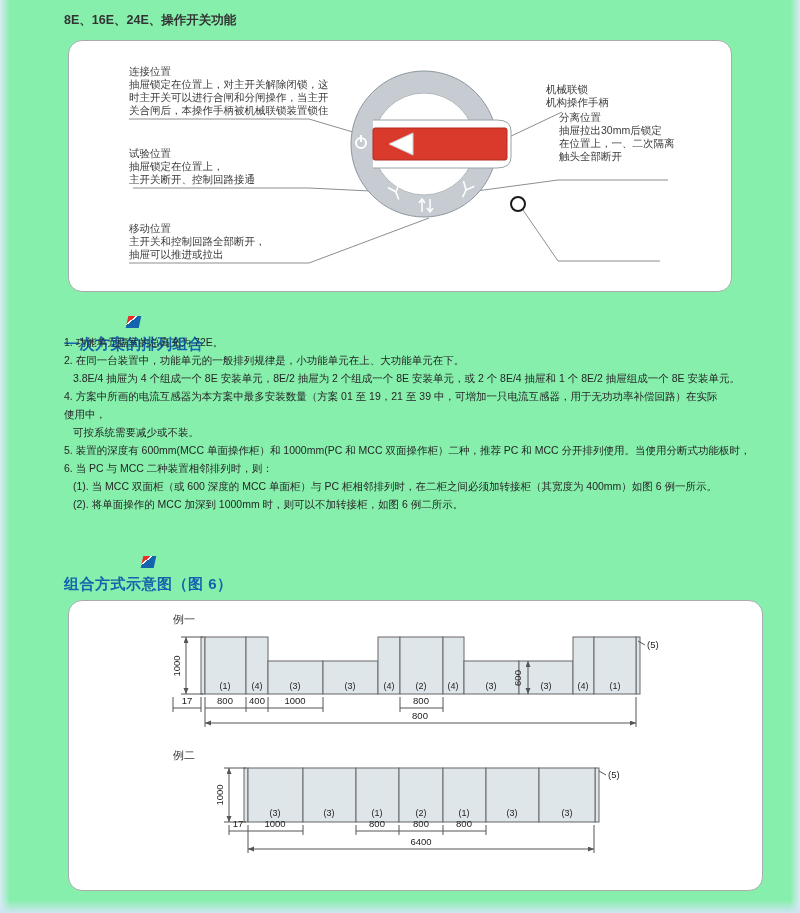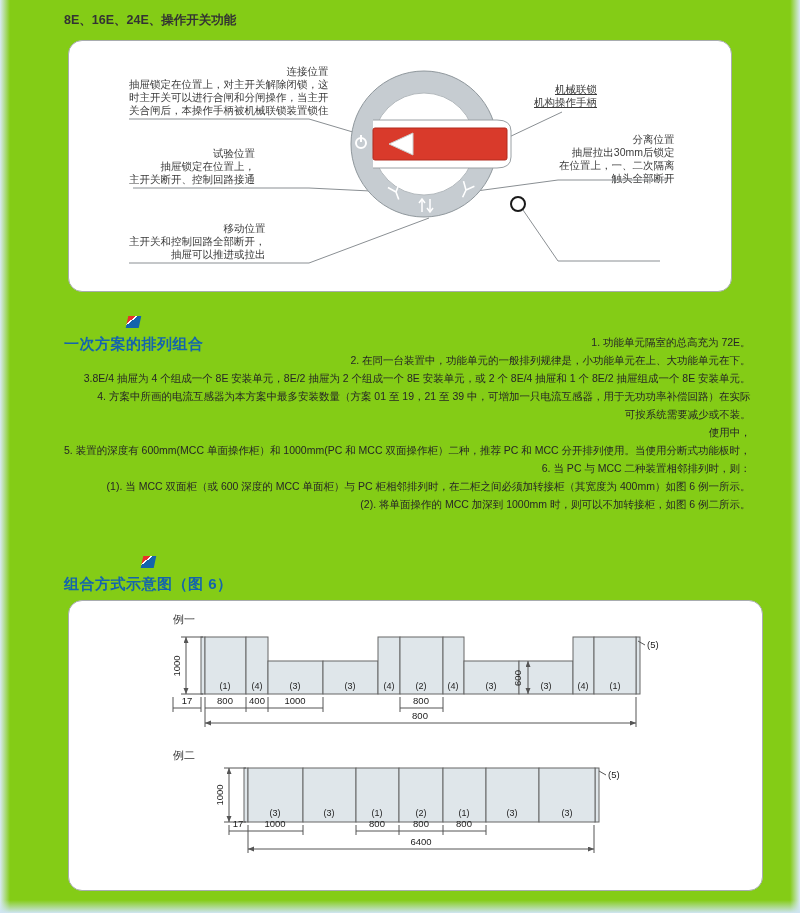--- a/index.html
+++ b/index.html
@@ -1,17 +1,17 @@
 <!DOCTYPE html>
 <html><head>
 <meta charset="utf-8">
 <style>
   html,body{margin:0;padding:0;}
-  .page{position:relative;width:800px;height:913px;background:#84cc16;overflow:hidden;
-        font-family:"Liberation Sans","DejaVu Sans",sans-serif;color:#262626;text-align:right;}
+  .page{position:relative;width:800px;height:913px;background:#86efac;overflow:hidden;
+        font-family:"Liberation Sans","DejaVu Sans",sans-serif;color:#262626;}
   .edge-left{position:absolute;left:0;top:0;bottom:0;width:10px;
              background:linear-gradient(to right,#d9eaf5,rgba(255,255,255,0));}
   .edge-right{position:absolute;right:0;top:0;bottom:0;width:10px;
               background:linear-gradient(to left,#d9eaf5,rgba(255,255,255,0));}
   .edge-bottom{position:absolute;left:0;right:0;bottom:0;height:13px;
                background:linear-gradient(to top,#cfe5f3,rgba(255,255,255,0));}
   .doc-title{position:absolute;left:64px;top:12px;font-size:12.5px;font-weight:bold;color:#333;}
   .panel{position:absolute;left:68px;width:662px;background:#fff;border:1px solid #a8acaf;border-radius:14px;}
   #panel1{top:40px;height:250px;}
   #panel2{top:600px;height:289px;padding-left:31px;}
@@ -57,26 +57,26 @@
       <div>抽屉锁定在位置上，</div>
       <div>主开关断开、控制回路接通</div>
     </div>
 
     <div class="co" style="left:60px;top:181px;">
       <div class="t">移动位置</div>
       <div>主开关和控制回路全部断开，</div>
       <div>抽屉可以推进或拉出</div>
     </div>
 
-    <div class="co" style="left:465px;top:42px;text-decoration:underline;">
+    <div class="co" style="left:477px;top:42px;">
       <div class="t">机械联锁</div>
       <div>机构操作手柄</div>
     </div>
 
-    <div class="co" style="left:490px;top:92px;">
+    <div class="co" style="left:490px;top:70px;">
       <div class="t">分离位置</div>
       <div>抽屉拉出30mm后锁定</div>
       <div>在位置上，一、二次隔离</div>
       <div>触头全部断开</div>
     </div>
 
 
     <svg width="662" height="250" viewBox="0 0 662 250" style="position:absolute;left:0;top:0;pointer-events:none;">
 
       <polyline class="lead" points="60,78 240,78 304,97"></polyline>
@@ -118,22 +118,22 @@
   <div class="sec-h" id="sec1-h">
     <span class="sec-icon"></span>
     <span>一次方案的排列组合</span>
   </div>
 
   <div class="list">
     <div class="li">1. 功能单元隔室的总高充为 72E。</div>
     <div class="li">2. 在同一台装置中，功能单元的一般排列规律是，小功能单元在上、大功能单元在下。</div>
     <div class="li ind">3.8E/4 抽屉为 4 个组成一个 8E 安装单元，8E/2 抽屉为 2 个组成一个 8E 安装单元，或 2 个 8E/4 抽屉和 1 个 8E/2 抽屉组成一个 8E 安装单元。</div>
     <div class="li">4. 方案中所画的电流互感器为本方案中最多安装数量（方案 01 至 19，21 至 39 中，可增加一只电流互感器，用于无功功率补偿回路）在实际</div>
+    <div class="li">使用中，</div>
     <div class="li ind">可按系统需要减少或不装。</div>
-    <div class="li">使用中，</div>
     <div class="li">5. 装置的深度有 600mm(MCC 单面操作柜）和 1000mm(PC 和 MCC 双面操作柜）二种，推荐 PC 和 MCC 分开排列使用。当使用分断式功能板时，</div>
     <div class="li">6. 当 PC 与 MCC 二种装置相邻排列时，则：</div>
     <div class="li ind">(1). 当 MCC 双面柜（或 600 深度的 MCC 单面柜）与 PC 柜相邻排列时，在二柜之间必须加转接柜（其宽度为 400mm）如图 6 例一所示。</div>
     <div class="li ind">(2). 将单面操作的 MCC 加深到 1000mm 时，则可以不加转接柜，如图 6 例二所示。</div>
   </div>
 
   <div class="sec-h" id="sec2-h">
     <span class="sec-icon"></span>
     <span>组合方式示意图（图 6）</span>
   </div>

